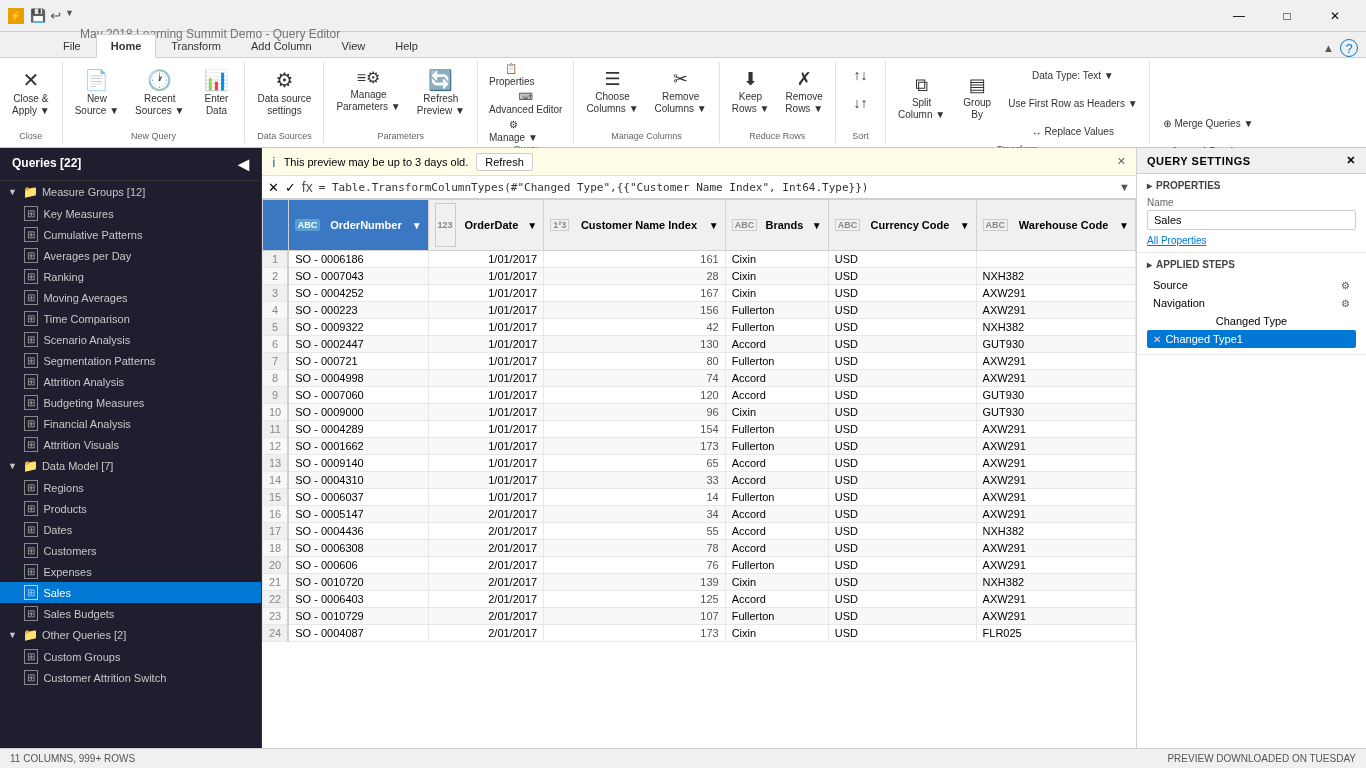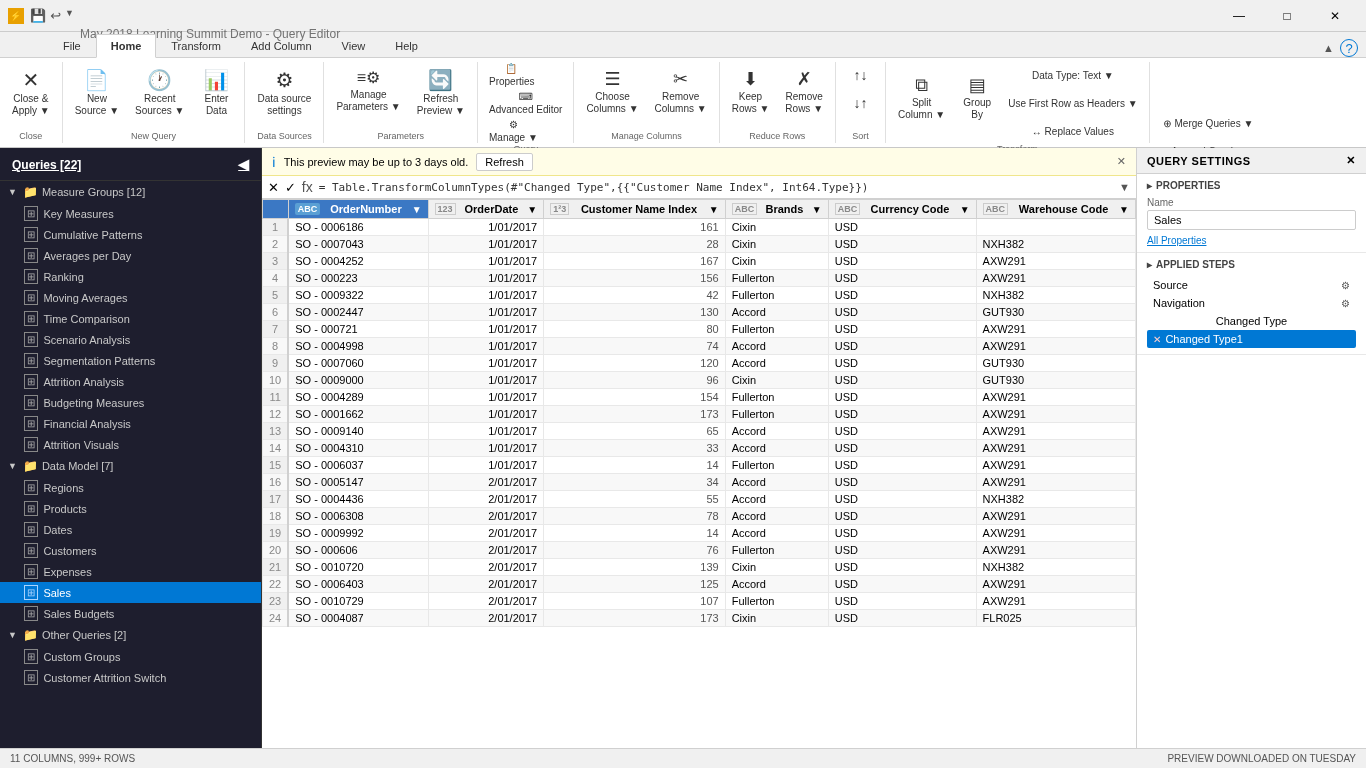--- a/index.html
+++ b/index.html
@@ -129,23 +129,22 @@
       overflow-y: hidden;
       border-right: 1px solid #333;
     }
     .sidebar-header {
       padding: 8px 12px;
       font-size: 12px;
       font-weight: 600;
       color: #fff;
       border-bottom: 1px solid #333;
       display: flex;
-      align-items: flex-end;
+      align-items: flex-start;
       justify-content: space-between;
-      text-decoration: underline;
     }
     .sidebar-content { overflow-y: auto; flex: 1; }
     .sidebar-group { margin-bottom: 0; }
     .sidebar-group-header {
       display: flex;
       align-items: center;
       padding: 4px 8px;
       cursor: pointer;
       font-size: 11px;
       color: #c8c8c8;
@@ -634,21 +633,21 @@
             <th class="row-num"></th>
             <th style="background:#3b78c4;color:white;">
               <div class="th-content">
                 <span style="font-size:9px;background:#5a9fd4;padding:1px 3px;border-radius:2px;">ABC</span>
                 <span>OrderNumber</span>
                 <span style="font-size:10px;">▼</span>
               </div>
             </th>
             <th>
               <div class="th-content">
-                <span style="font-size:9px;color:#888;border:1px solid #ccc;padding:0 2px;">123</span>
+                <span style="font-size:9px;color:#888;border:1px solid #ccc;padding:16px 2px;">123</span>
                 <span>OrderDate</span>
                 <span style="font-size:10px;">▼</span>
               </div>
             </th>
             <th>
               <div class="th-content">
                 <span style="font-size:9px;color:#888;border:1px solid #ccc;padding:0 2px;">1²3</span>
                 <span>Customer Name Index</span>
                 <span style="font-size:10px;">▼</span>
               </div>
@@ -833,29 +832,20 @@
             <tr>
               <td class="row-num">18</td>
               <td>SO - 0006308</td>
               <td style="text-align: right;">2/01/2017</td>
               <td class="num">78</td>
               <td>Accord</td>
               <td>USD</td>
               <td>AXW291</td>
             </tr>
             <tr>
-              <td class="row-num">19</td>
-              <td>SO - 0009992</td>
-              <td style="text-align: right;">2/01/2017</td>
-              <td class="num">14</td>
-              <td>Accord</td>
-              <td>USD</td>
-              <td>AXW291</td>
-            </tr>
-            <tr>
               <td class="row-num">20</td>
               <td>SO - 000606</td>
               <td style="text-align: right;">2/01/2017</td>
               <td class="num">76</td>
               <td>Fullerton</td>
               <td>USD</td>
               <td>AXW291</td>
             </tr>
             <tr>
               <td class="row-num">21</td>

